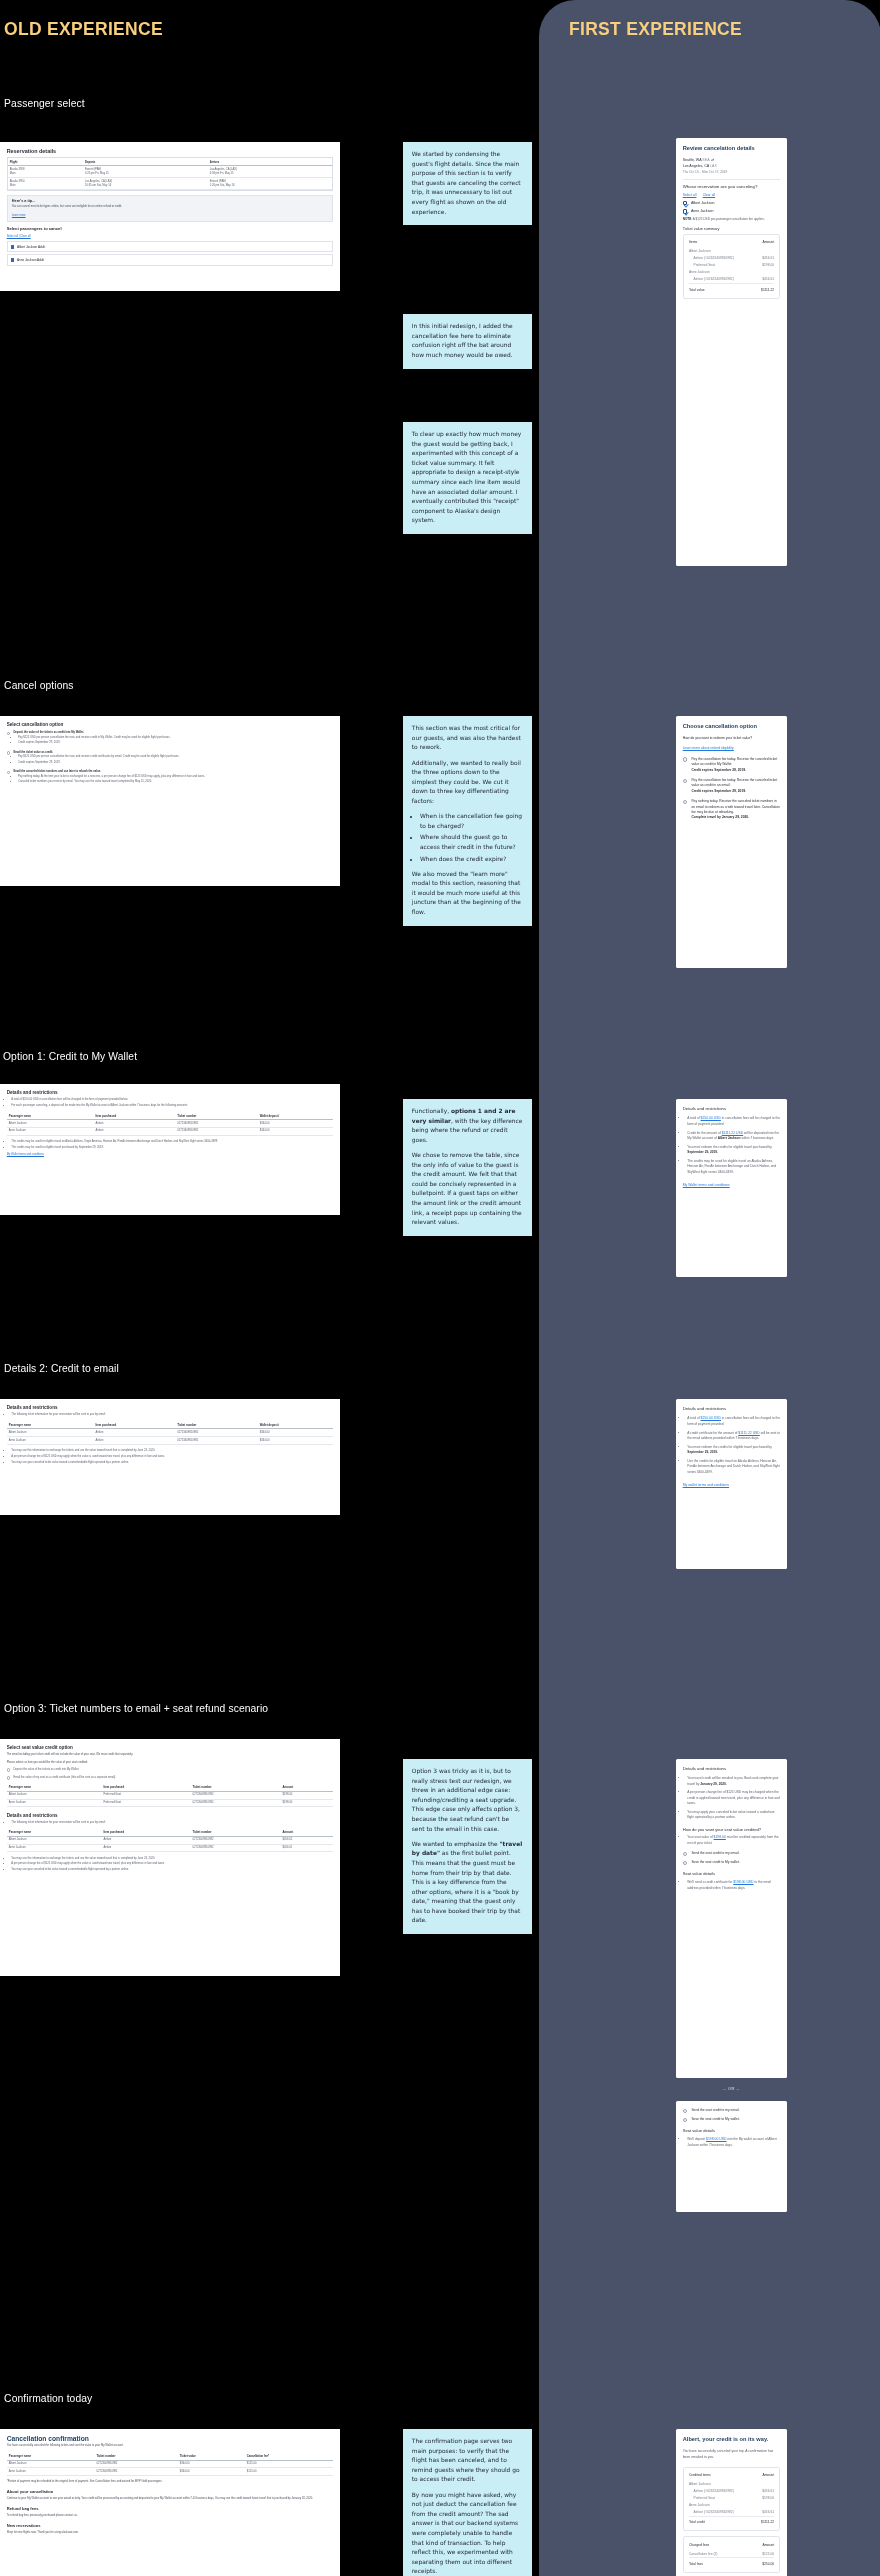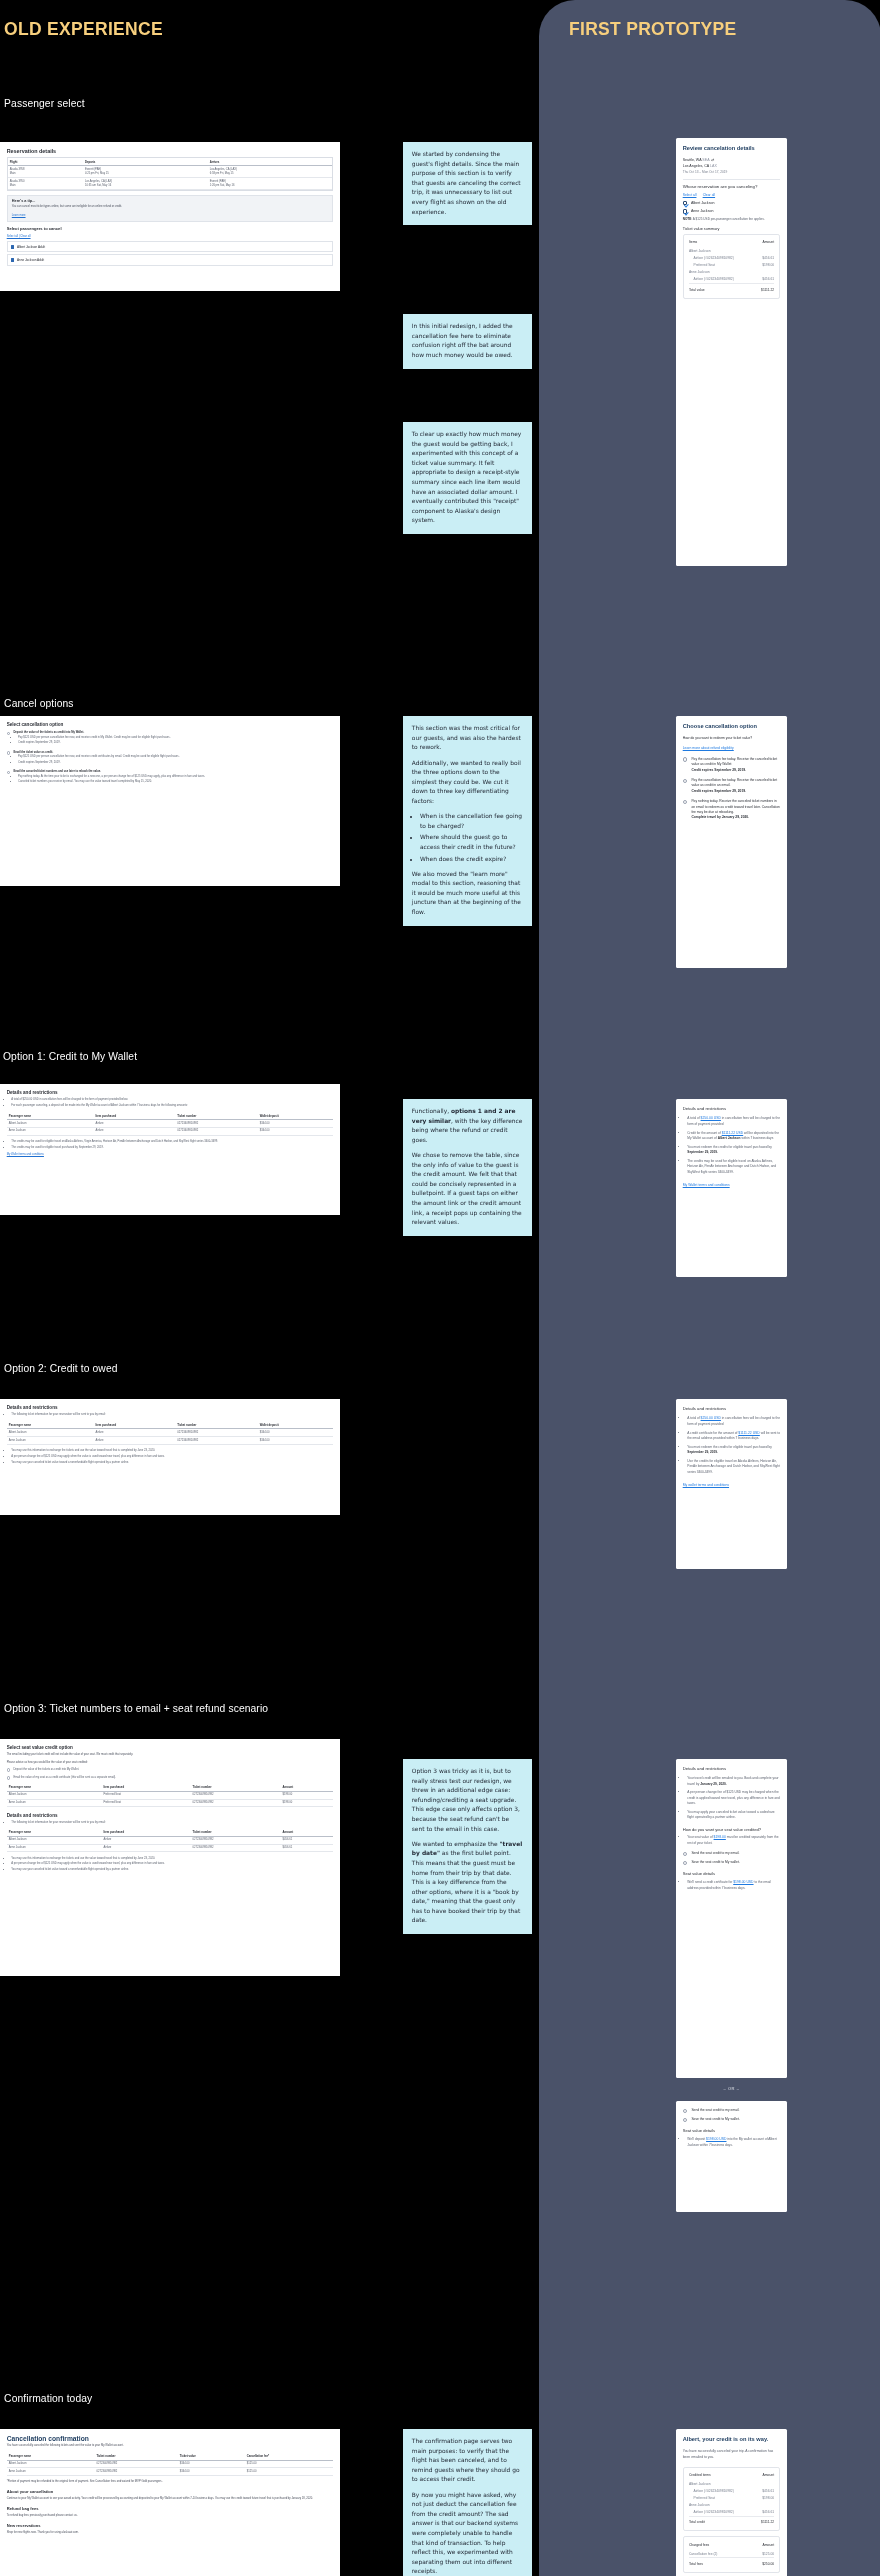--- a/index.html
+++ b/index.html
@@ -152,26 +152,26 @@
     text-align: center; color: #dfe3ea; font-size: 4.1px; letter-spacing: 0.5px;
     padding: 3.6px 0;
   }
 </style>
 </head>
 <body>
 
 <div id="proto-column"></div>
 
 <div class="col-title" id="title-old">OLD EXPERIENCE</div>
-<div class="col-title" id="title-proto">FIRST PROTOTYPE</div>
+<div class="col-title" id="title-proto">FIRST EXPERIENCE</div>
 
 <div class="sec-head" style="left:4.1px;  top:98px;">Passenger select</div>
-<div class="sec-head" style="left:4.1px;  top:680px;margin-top:18px;">Cancel options</div>
+<div class="sec-head" style="left:4.1px;  top:680px;">Cancel options</div>
 <div class="sec-head" style="left:3px;  top:1051px;">Option 1: Credit to My Wallet</div>
-<div class="sec-head" style="left:4.1px;  top:1363px;">Option 2: Credit to owed</div>
+<div class="sec-head" style="left:4.1px;  top:1363px;">Details 2: Credit to email</div>
 <div class="sec-head" style="left:4.1px;  top:1703px;">Option 3: Ticket numbers to email + seat refund scenario</div>
 <div class="sec-head" style="left:4.1px;  top:2393px;">Confirmation today</div>
 
 <div class="shot" style="left:0px; top:142px; width:340px; height:149px;">
   <div class="shot-inner">
     <h3>Reservation details</h3>
     <div class="panel" style="padding:0;">
       <table class="tbl">
         <thead>
             <tr>

